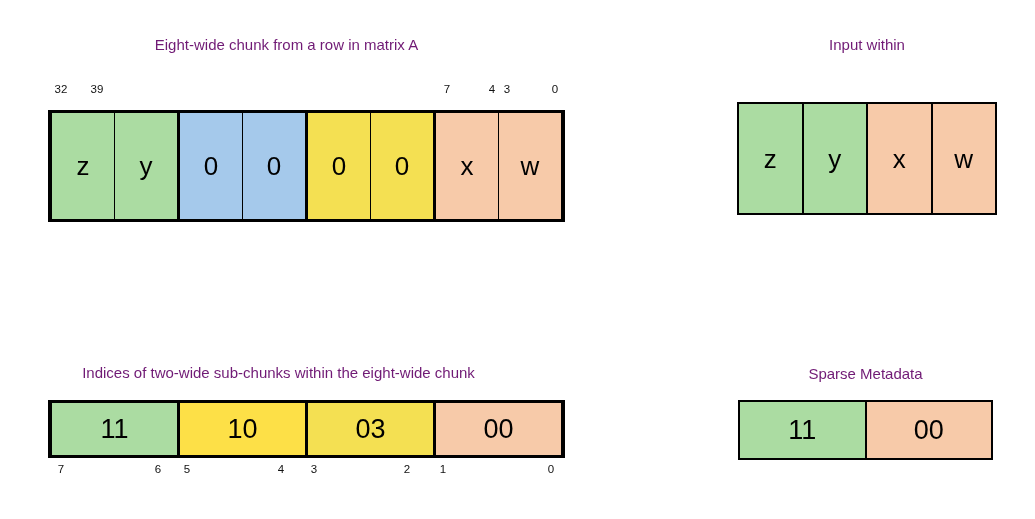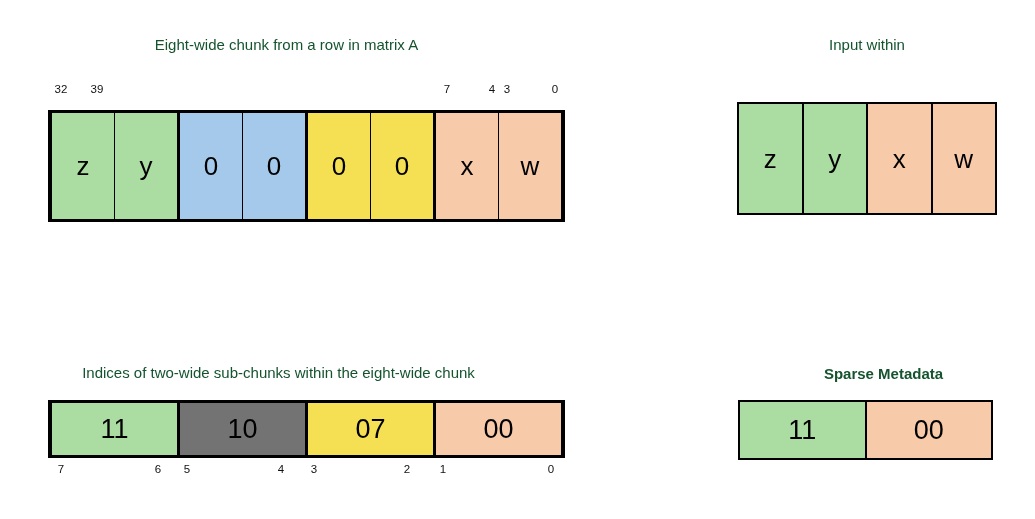--- a/index.html
+++ b/index.html
@@ -8,21 +8,21 @@
     background: #ffffff;
     font-family: "Liberation Sans", sans-serif;
     color: #000;
     position: relative;
     overflow: hidden;
   }
   .title {
     position: absolute;
     font-size: 15px;
     text-align: center;
-    color: #14532d;
+    color: #701a75;
     white-space: nowrap;
   }
   .bit {
     position: absolute;
     font-size: 11.5px;
     color: #111;
     transform: translateX(-50%);
     white-space: nowrap;
   }
   .box {
@@ -75,32 +75,32 @@
   <div class="cell" style="background-color: rgb(171, 220, 162);">z</div>
   <div class="cell div-mid" style="background-color: rgb(171, 220, 162);">y</div>
   <div class="cell div-mid" style="background-color: rgb(247, 202, 169);">x</div>
   <div class="cell div-mid" style="background-color: rgb(247, 202, 169);">w</div>
 </div>
 
 <div class="title" style="left:20px; top:364px; width:517px;text-align:center;">Indices of two-wide sub-chunks within the eight-wide chunk</div>
 
 <div class="box heavy-sides" style="left:48px; top:400px; width:517px; height:58px;">
   <div class="cell digits" style="background-color: rgb(171, 220, 162);">11</div>
-  <div class="cell digits div-thick" style="background-color: #737373;">10</div>
-  <div class="cell digits div-thick" style="background-color: rgb(244, 224, 82);">07</div>
+  <div class="cell digits div-thick" style="background-color: #fde047;">10</div>
+  <div class="cell digits div-thick" style="background-color: rgb(244, 224, 82);">03</div>
   <div class="cell digits div-thick" style="background-color: rgb(247, 202, 169);">00</div>
 </div>
 
 <span class="bit" style="left:61px;  top:463px;">7</span>
 <span class="bit" style="left:158px; top:463px;">6</span>
 <span class="bit" style="left:187px; top:463px;">5</span>
 <span class="bit" style="left:281px; top:463px;">4</span>
 <span class="bit" style="left:314px; top:463px;">3</span>
 <span class="bit" style="left:407px; top:463px;">2</span>
 <span class="bit" style="left:443px; top:463px;">1</span>
 <span class="bit" style="left:551px; top:463px;">0</span>
 
-<div class="title" style="left:756px; top:365px; width:255px;font-weight:bold;">Sparse Metadata</div>
+<div class="title" style="left:738px; top:365px; width:255px;">Sparse Metadata</div>
 
 <div class="box thin-border" style="left:738px; top:400px; width:255px; height:60px;">
   <div class="cell digits" style="background-color: rgb(171, 220, 162);">11</div>
   <div class="cell digits div-mid" style="background-color: rgb(247, 202, 169);">00</div>
 </div>
 
 </body></html>

